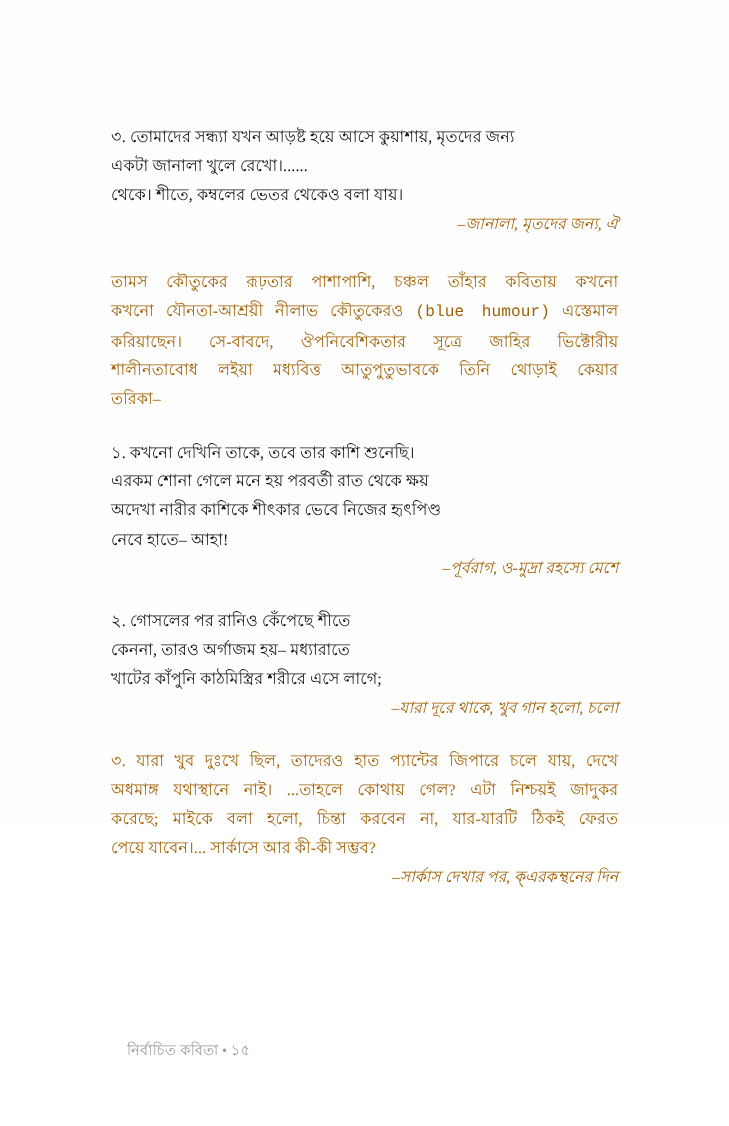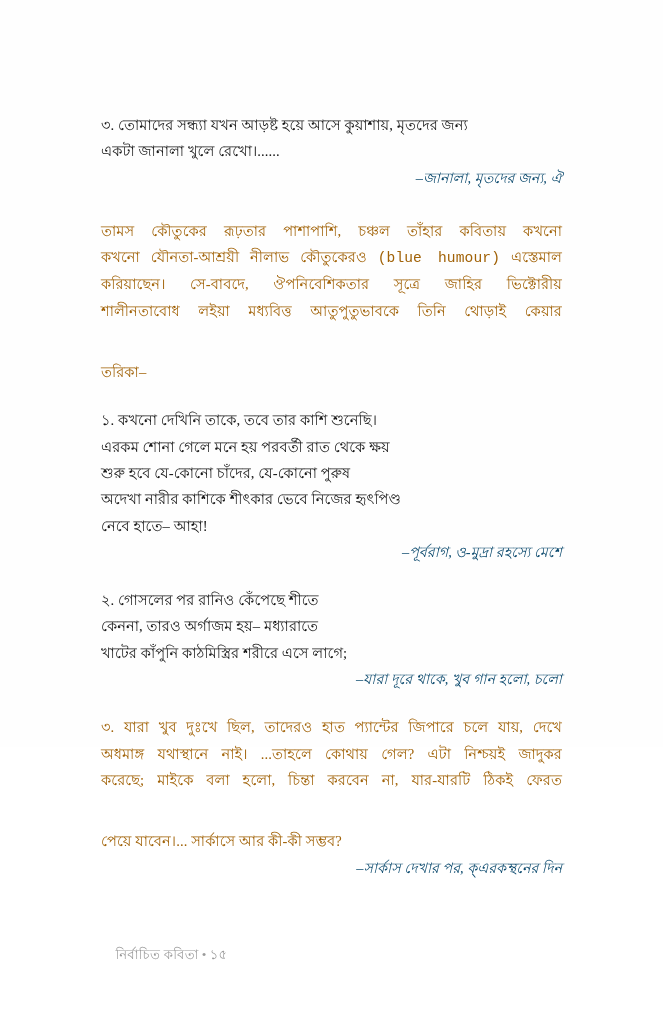--- a/index.html
+++ b/index.html
@@ -55,31 +55,30 @@
     line-height: 26.3px;
     letter-spacing: 0.1px;
     white-space: pre-wrap;
     color: #a16207;
     text-align: justify;
     text-align-last: justify;
   }
   .prose-line.last {
     text-align: left;
     text-align-last: left;
-    margin-top: 35px;
   }
 
   
   .attribution {
     display: block;
     font-size: 14.3px;
     line-height: 26.3px;
     font-style: italic;
     text-align: right;
-    color: #0c4a6e;
+    color: #a16207;
     white-space: pre-wrap;
   }
 
   .latin {
     font-family: Liberation Mono, monospace;
     font-style: normal;
   }
 
   .gap-lg { height: 27px; }
   .gap-md { height: 22px; }
@@ -103,39 +102,39 @@
 </head>
 <body>
 
 <div class="page">
 
   <div class="content">
 
     <div class="verse-block">
       <span class="verse-line">৩. তোমাদের সন্ধ্যা যখন আড়ষ্ট হয়ে আসে কুয়াশায়, মৃতদের জন্য</span>
       <span class="verse-line">একটা জানালা খুলে রেখো।......</span>
+      <span class="verse-line">থেকে। শীতে, কম্বলের ভেতর থেকেও বলা যায়।</span>
       <span class="attribution">–জানালা, মৃতদের জন্য, ঐ</span>
     </div>
 
     <div class="gap-lg"></div>
 
     <div class="prose-block">
       <span class="prose-line">তামস কৌতুকের রূঢ়তার পাশাপাশি, চঞ্চল তাঁহার কবিতায় কখনো</span>
       <span class="prose-line">কখনো যৌনতা-আশ্রয়ী নীলাভ কৌতুকেরও <span class="latin">(blue humour)</span> এস্তেমাল</span>
       <span class="prose-line">করিয়াছেন। সে-বাবদে, ঔপনিবেশিকতার সূত্রে জাহির ভিক্টোরীয়</span>
       <span class="prose-line">শালীনতাবোধ লইয়া মধ্যবিত্ত আতুপুতুভাবকে তিনি থোড়াই কেয়ার</span>
       <span class="prose-line last">তরিকা–</span>
     </div>
 
     <div class="gap-md"></div>
 
     <div class="verse-block">
       <span class="verse-line">১. কখনো দেখিনি তাকে, তবে তার কাশি শুনেছি।</span>
       <span class="verse-line">এরকম শোনা গেলে মনে হয় পরবর্তী রাত থেকে ক্ষয়</span>
-      <span class="verse-line">শুরু হবে যে-কোনো চাঁদের, যে-কোনো পুরুষ</span>
       <span class="verse-line">অদেখা নারীর কাশিকে শীৎকার ভেবে নিজের হৃৎপিণ্ড</span>
       <span class="verse-line">নেবে হাতে– আহা!</span>
       <span class="attribution">–পূর্বরাগ, ও-মুদ্রা রহস্যে মেশে</span>
     </div>
 
     <div class="gap-md"></div>
 
     <div class="verse-block">
       <span class="verse-line">২. গোসলের পর রানিও কেঁপেছে শীতে</span>
       <span class="verse-line">কেননা, তারও অর্গাজম হয়– মধ্যারাতে</span>

